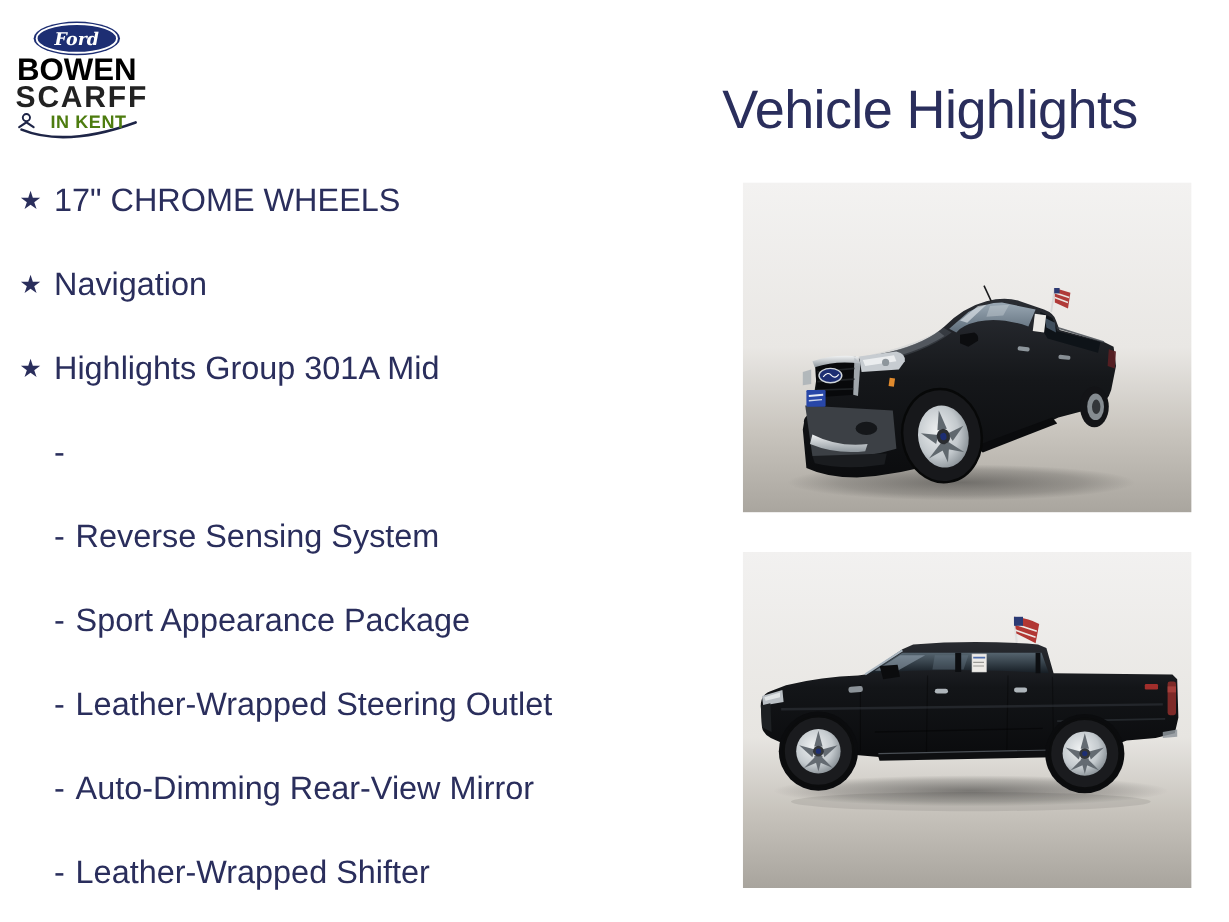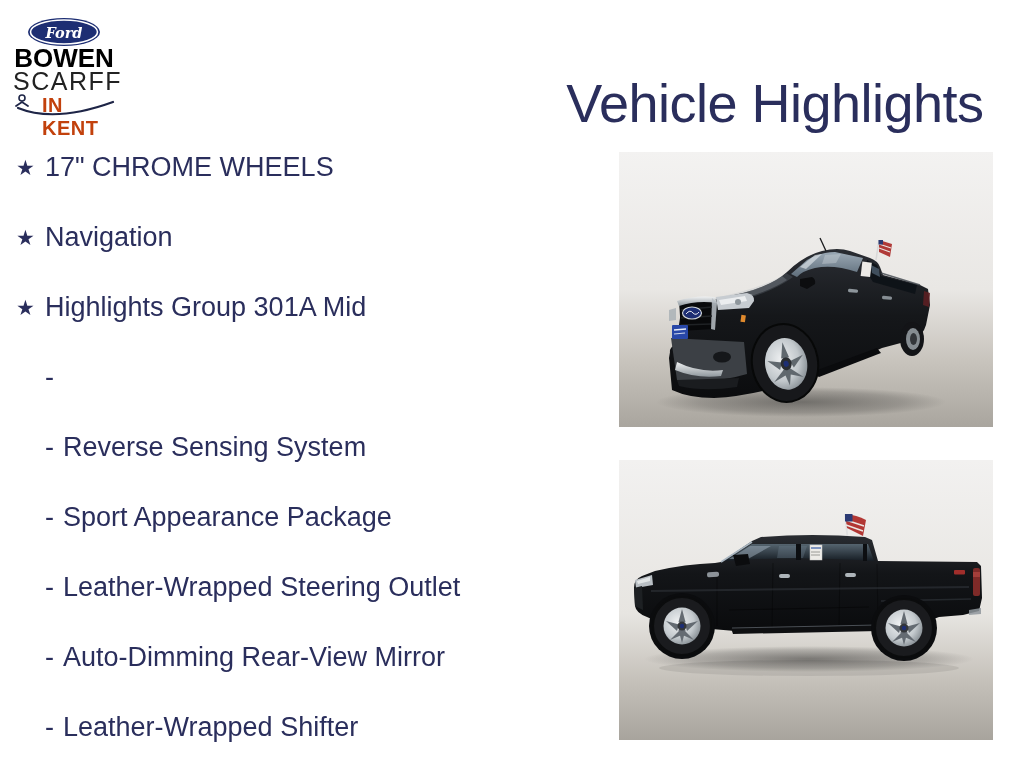--- a/index.html
+++ b/index.html
@@ -4,27 +4,27 @@
 <style>
   html,body{margin:0;padding:0;background:#ffffff;}
   .page{position:relative;width:1024px;height:768px;background:#ffffff;overflow:hidden;
         font-family:"Liberation Sans",sans-serif;border-radius:20px;}
   
   .logo{position:absolute;left:13px;top:17px;width:102px;height:102px;}
   .logo .oval{position:absolute;left:14px;top:0;}
   .logo .bowen{position:absolute;left:0;top:28px;width:102px;text-align:center;
      font-size:26px;font-weight:700;letter-spacing:0px;color:#000000;line-height:1;}
   .logo .scarff{position:absolute;left:0;top:52px;width:102px;text-align:center;
-     font-size:25px;font-weight:400;letter-spacing:1.5px;color:#222;line-height:1;}
+     font-size:25px;font-weight:700;letter-spacing:1.5px;color:#222;line-height:1;}
   .logo .swooshwrap{position:absolute;left:0;top:76px;width:104px;height:26px;}
-  .logo .inkent{position:absolute;left:29px;top:1px;font-size:20px;font-weight:700;
-     letter-spacing:.5px;color:#c2410c;}
+  .logo .inkent{position:absolute;left:29px;top:1px;font-size:15px;font-weight:700;
+     letter-spacing:.5px;color:#4d7c0f;}
   
   .title{position:absolute;left:540px;top:34px;width:470px;text-align:center;
-     font-size:54px;font-weight:400;letter-spacing:-.5px;color:#2a2e5c;line-height:1.25;}
+     font-size:45px;font-weight:400;letter-spacing:-.5px;color:#2a2e5c;line-height:1.25;}
   
   .features{position:absolute;left:16px;top:132px;margin:0;padding:0;list-style:none;}
   .features li{height:70px;display:flex;align-items:center;
      font-size:27px;color:#2a2e5c;white-space:nowrap;}
   .features .star{width:29px;font-size:21px;line-height:1;}
   .features li.lvl2{padding-left:29px;}
   .features .dash{width:18px;font-size:27px;line-height:1;}
   
   figure{margin:0;position:absolute;}
   .photo1{left:619px;top:152px;width:374px;height:275px;}

